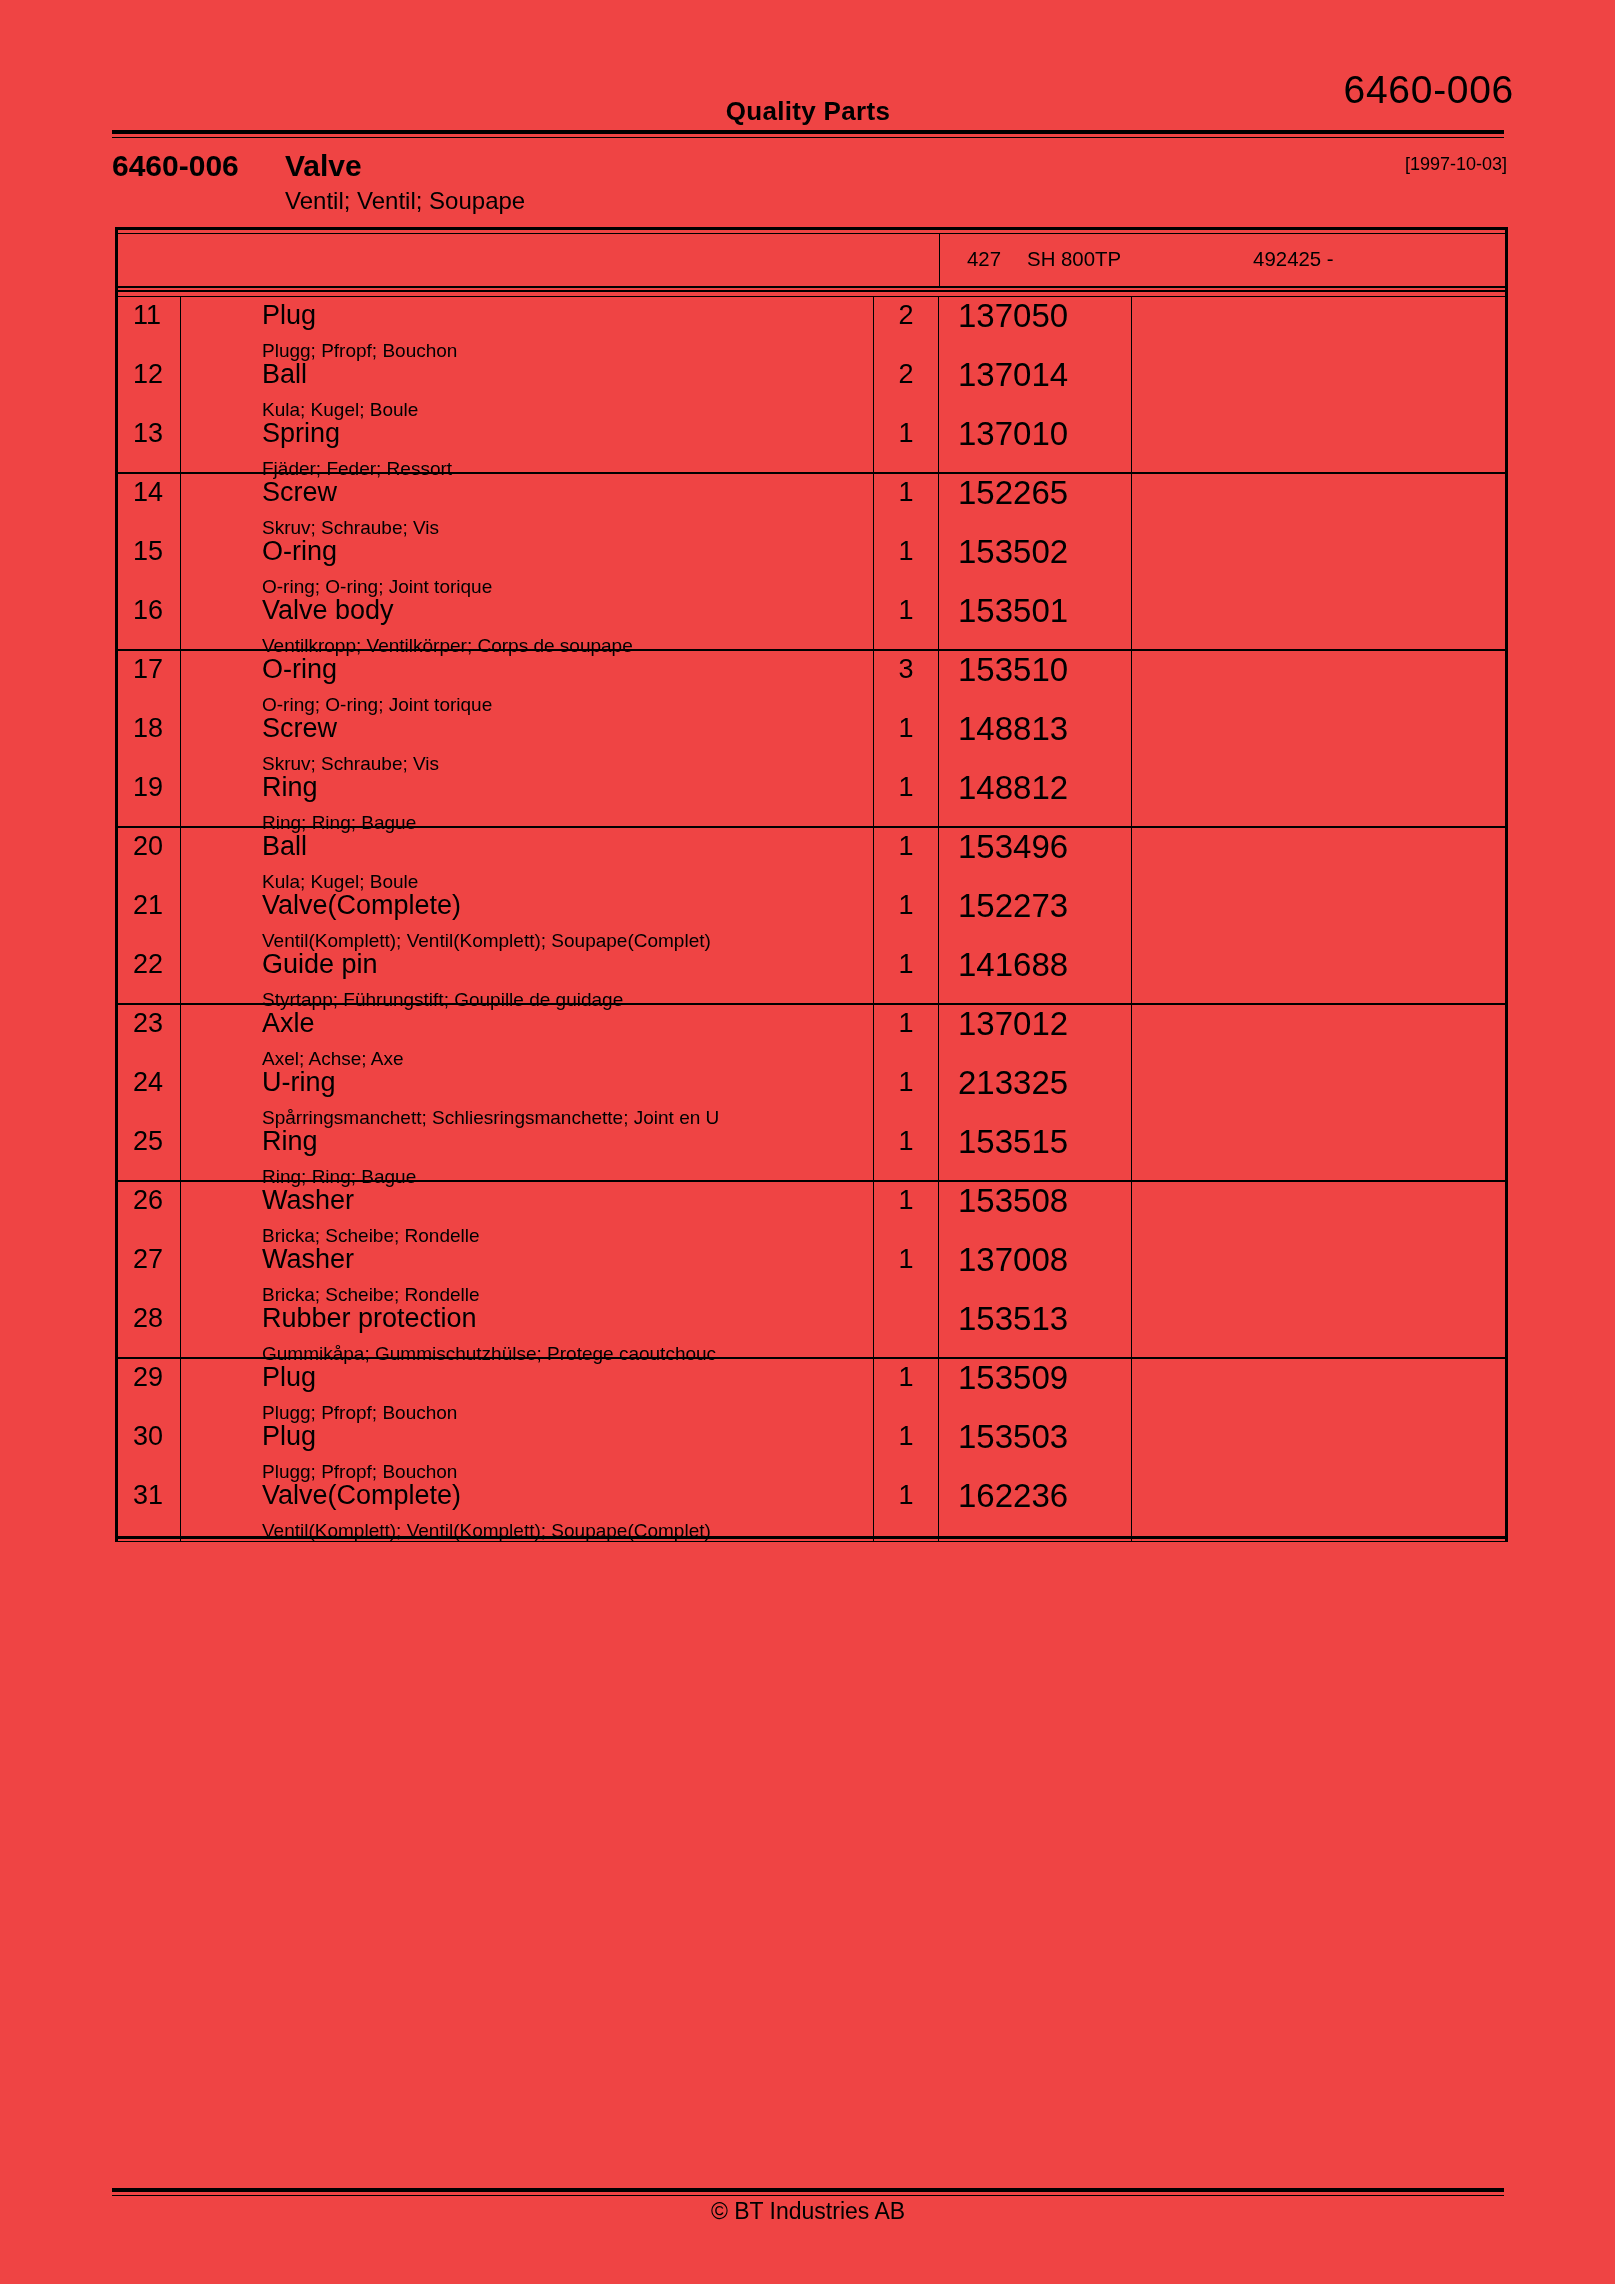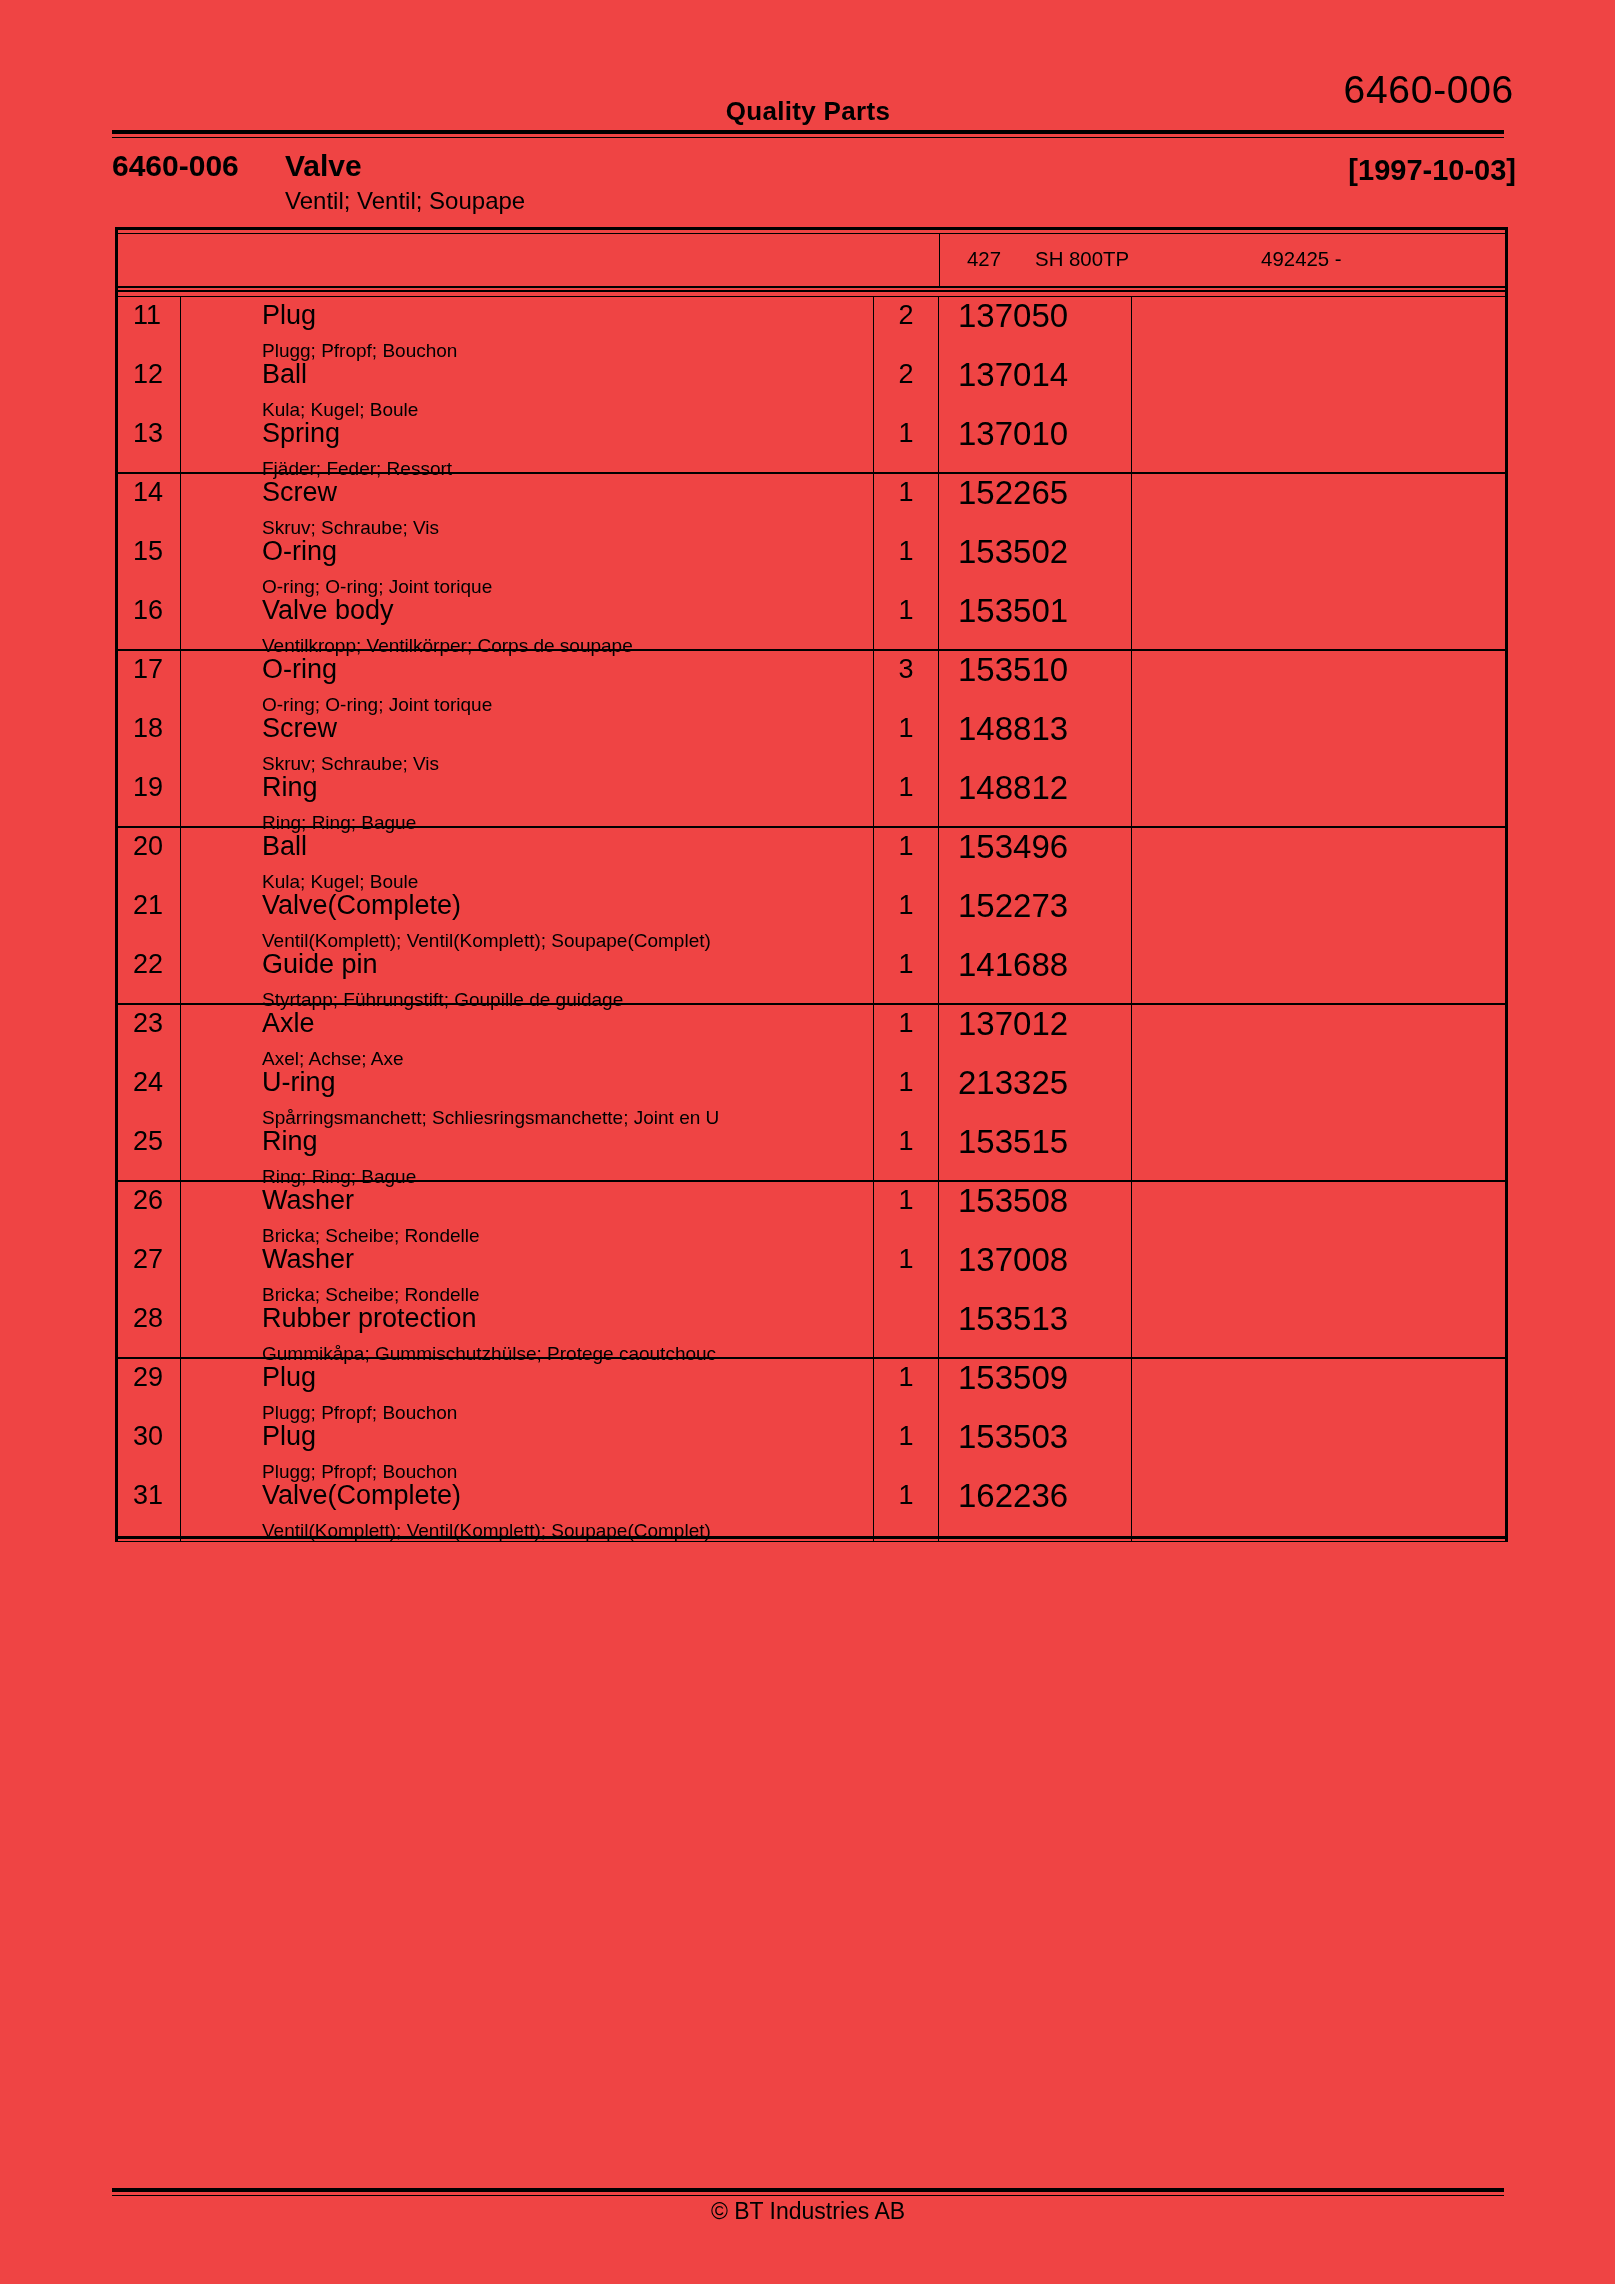--- a/index.html
+++ b/index.html
@@ -22,37 +22,37 @@
     font-size:39px; font-weight:normal; letter-spacing:0.7px;
   }
   .rule { position:absolute; left:112px; width:1392px; height:7.5px;
     border-top:4.1px solid #000; border-bottom:1.4px solid #000; }
   .rule.header-rule { top:130px; }
   .rule.footer-rule { top:2188px; }
 
   .title-line { position:absolute; top:149px; left:0; width:1616px; height:34px; }
   .title-code { position:absolute; left:112px; font-size:30px; font-weight:bold; }
   .title-name { position:absolute; left:285px; font-size:30px; font-weight:bold; }
-  .title-date { position:absolute; right:100px; top:5.4px; font-size:29px; font-weight:bold; }
+  .title-date { position:absolute; right:109px; top:5.4px; font-size:18px; font-weight:normal; }
   .subtitle { position:absolute; top:187px; left:285px; font-size:24px; }
 
   
   .parts-table {
     position:absolute; top:227px; left:115px; width:1393px;
     border-left:3.4px solid #000; border-right:3.4px solid #000;
   }
   .t-top { border-top:3.4px solid #000; border-bottom:1.4px solid #000; height:6.8px; }
   .t-bottom { border-top:3.4px solid #000; border-bottom:1.4px solid #000; height:6.1px; }
   .sep-thickthin { border-top:2.7px solid #000; border-bottom:1.4px solid #000; height:5.4px; }
   .sep-thinthin { border-top:1.4px solid #000; border-bottom:1.4px solid #000; height:6.1px; }
 
   .model-row { display:grid; grid-template-columns:821px auto; height:52px; }
   .model-right { border-left:1.4px solid #000; display:flex; align-items:center; font-size:20.4px; }
   .model-code { margin-left:27px; }
-  .model-name { margin-left:34px; }
+  .model-name { margin-left:26px; }
   .model-serial { margin-left:132px; }
 
   .grid5 { display:grid; grid-template-columns:62px 693px 65px 193px auto; }
   .grid5 > div:nth-child(n+2) { border-left:1.4px solid #000; }
 
   .col-headers { height:37px; font-size:20.4px; }
   .col-headers > div { display:flex; align-items:center; justify-content:center; }
 
   .row { height:59px; }
   .row.group-end { border-bottom:2.7px solid #000; }

